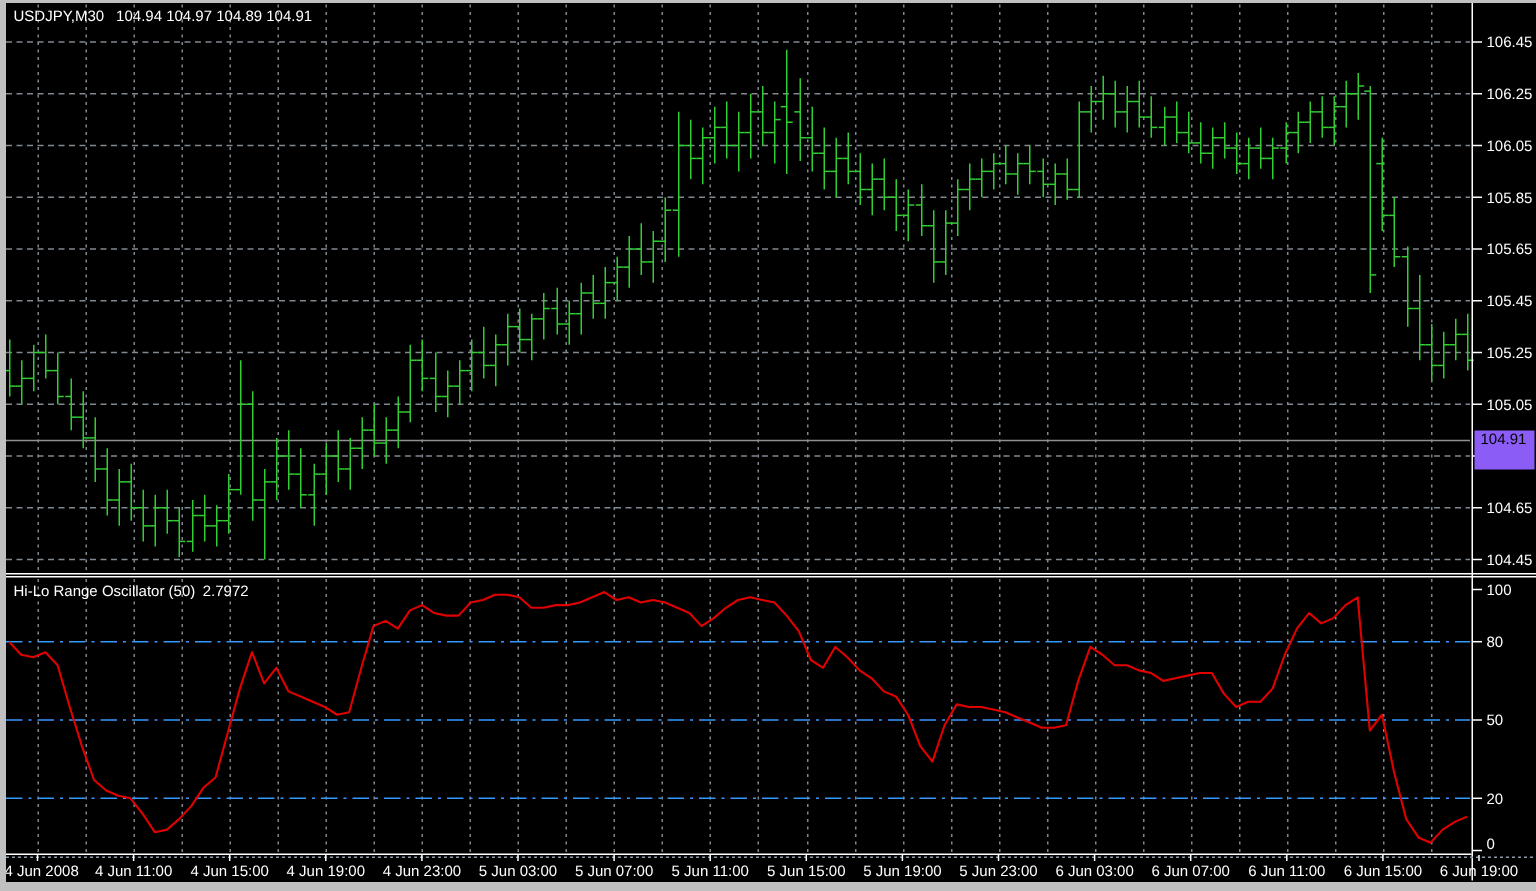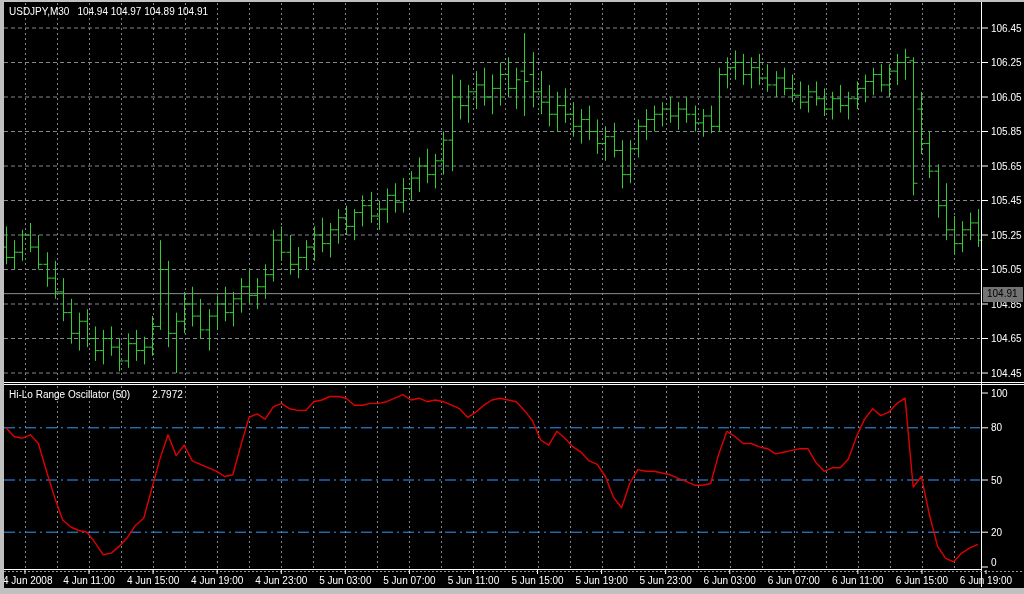--- a/index.html
+++ b/index.html
@@ -2,22 +2,22 @@
 <html><head>
 <meta charset="utf-8">
 <style>
   html,body{margin:0;padding:0;width:1024px;height:594px;overflow:hidden;background:#C0C0C0;}
   .window{position:absolute;left:0;top:0;width:1024px;height:594px;background:#000;}
   #chart-svg{position:absolute;left:0;top:0;}
   svg text{font:10px "Liberation Sans", sans-serif;fill:#FFFFFF;}
   .hdr{position:absolute;left:9px;top:6px;color:#fff;font:10px "Liberation Sans",sans-serif;white-space:nowrap;}
   .hdr span+span{margin-left:8px;margin-top:16px;}
   .osclbl{position:absolute;left:9px;top:389px;color:#fff;font:10px "Liberation Sans",sans-serif;white-space:nowrap;}
-  .osclbl span+span{margin-left:22px;}
-  .badge{position:absolute;left:983px;top:287px;width:40px;height:15px;background:#737373;color:#000;
+  .osclbl span+span{margin-left:5px;}
+  .badge{position:absolute;left:983px;top:287px;width:40px;height:26px;background:#8b5cf6;color:#000;
          font:10px/13px "Liberation Sans",sans-serif;padding-left:4px;box-sizing:border-box;}
   .strip{position:absolute;background:#C0C0C0;}
   .strip.top{left:0;top:0;width:1024px;height:2px;}
   .strip.left{left:0;top:0;width:4px;height:594px;}
   .strip.bottom{left:0;top:588px;width:1024px;height:6px;}
 </style>
 </head>
 <body>
 
 <div class="window">

